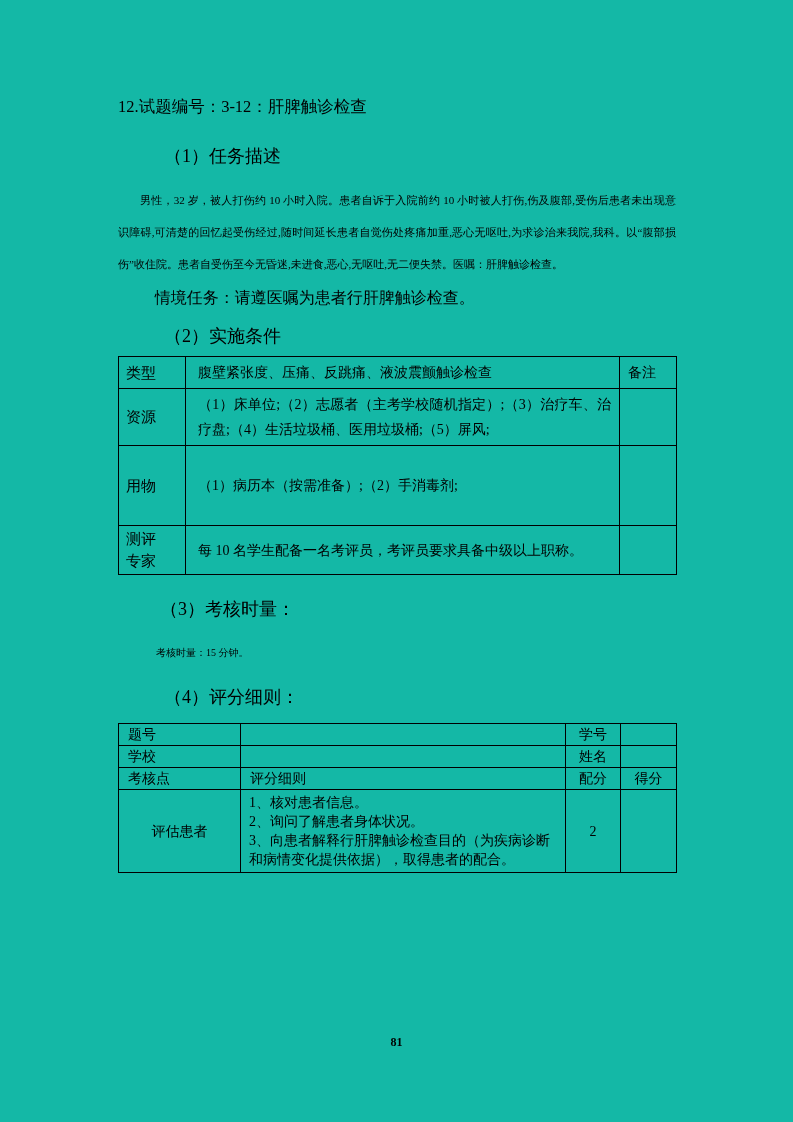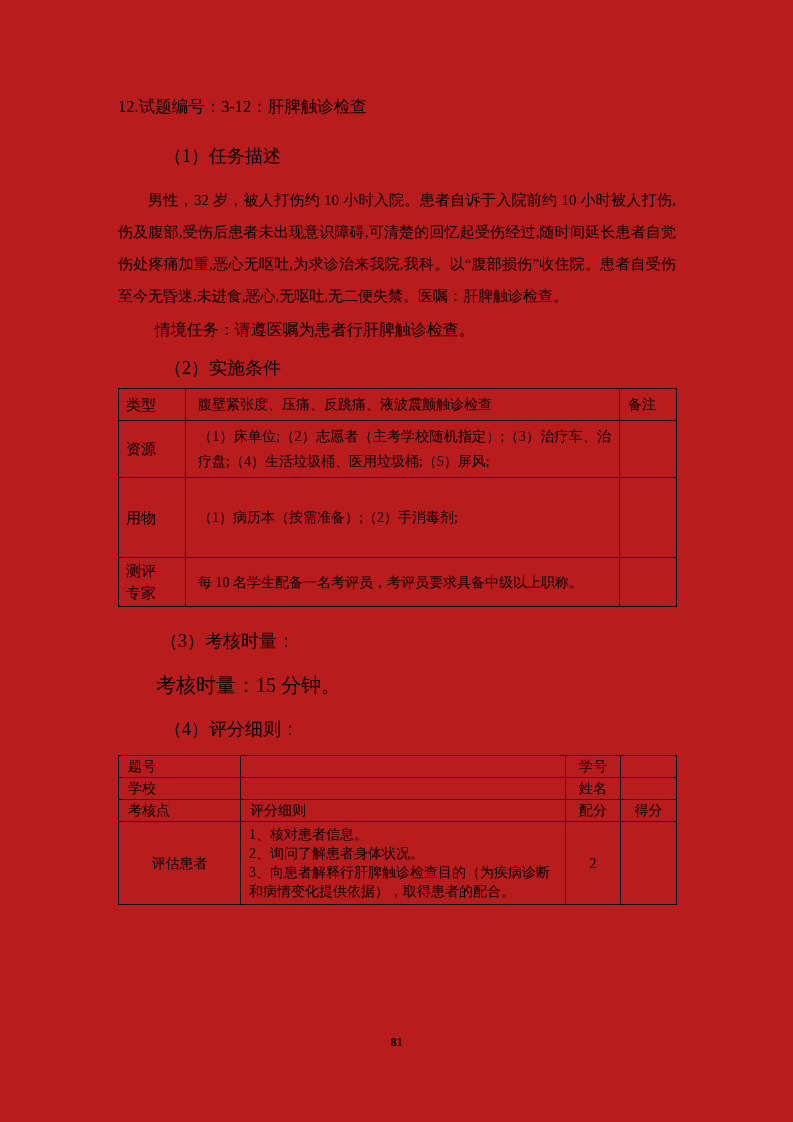--- a/index.html
+++ b/index.html
@@ -5,21 +5,21 @@
   html, body {
     margin: 0;
     padding: 0;
     background: #e8e8e8;
   }
   .page {
     position: relative;
     width: 793px;
     height: 1122px;
     margin: 0 auto;
-    background: #b91c1c;
+    background: #14b8a6;
     font-family: "Liberation Serif", "DejaVu Serif", serif;
     color: #000;
     overflow: hidden;
   }
   .content {
     position: absolute;
     top: 0;
     left: 118px;
     width: 558px;
     padding-top: 96px;
@@ -30,37 +30,37 @@
     line-height: 22px;
   }
   .heading {
     font-size: 18px;
     line-height: 24px;
     margin: 0 0 16px 46px;
     font-weight: normal;
   }
   .para {
     margin: 0 0 6px 0;
-    font-size: 15px;
+    font-size: 11px;
     line-height: 32px;
     text-align: justify;
     text-indent: 2em;
   }
   .situation {
     margin: 0 0 14px 0;
     font-size: 16px;
     line-height: 24px;
     text-indent: 2.3em;
   }
   .heading.h2 { margin: 4px 0 8px 46px; }
   .heading.h3 { margin: 22px 0 20px 42px; }
   .heading.h4 { margin: 0 0 14px 46px; }
   .duration-text {
     margin: 0 0 20px 38px;
-    font-size: 20px;
+    font-size: 10px;
     line-height: 24px;
   }
   table {
     border-collapse: collapse;
     width: 558px;
     table-layout: fixed;
   }
   td {
     border: 1px solid #000;
     font-size: 14px;

